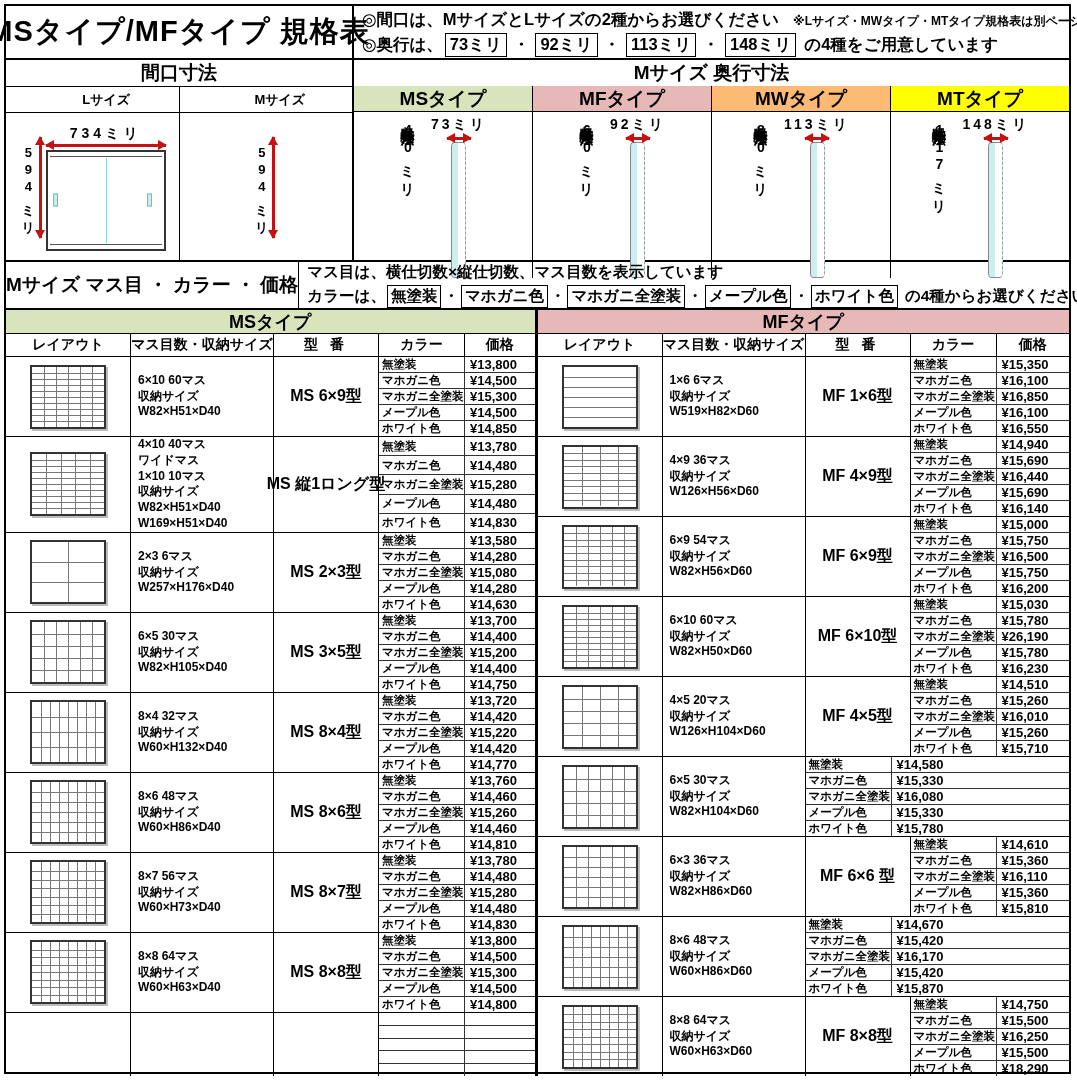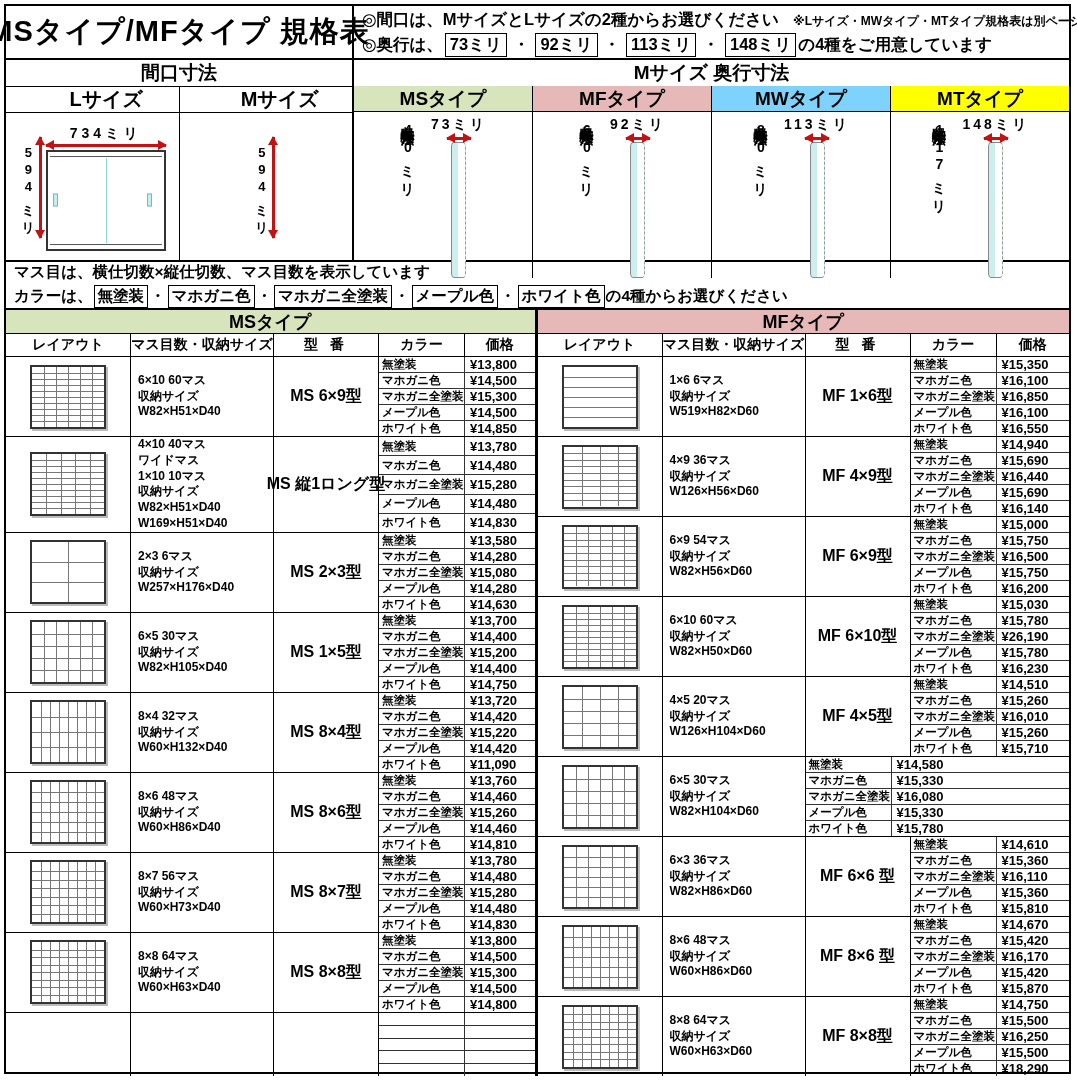--- a/index.html
+++ b/index.html
@@ -9,32 +9,32 @@
   
   .top-header { display:flex; border-bottom:2px solid #000; height:54px; }
   .title-box { width:348px; border-right:2px solid #000; display:flex; align-items:center; justify-content:center;
                font-size:29px; font-weight:900; letter-spacing:1px; white-space:nowrap; }
   .hdr-notes { flex:1; padding:3px 6px 2px 8px; display:flex; flex-direction:column; justify-content:center; }
   .note-l1 { font-size:16.5px; font-weight:800; white-space:nowrap; }
   .note-l1 .sub { font-size:12px; font-weight:800; margin-left:14px; }
   .note-l2 { font-size:16.5px; font-weight:800; margin-top:2px; display:flex; align-items:center; white-space:nowrap; }
   .opt-box { border:1.5px solid #000; padding:0 4px; margin:0 2px; font-weight:800; }
   .opt-sep { margin:0 4px; }
-  .suffix { }
+  .suffix { margin-left:6px; }
 
   
   .sec2 { display:flex; height:202px; border-bottom:2px solid #000; }
   .sec2-left { width:348px; border-right:2px solid #000; display:flex; flex-direction:column; }
   .sec2-right { flex:1; display:flex; flex-direction:column; }
   .sec-head { height:27px; display:flex; align-items:center; justify-content:center;
               font-size:19px; font-weight:900; border-bottom:1px solid #000; }
   .ws-cols { flex:1; display:flex; }
   .ws-col { flex:1; display:flex; flex-direction:column; border-right:1px solid #000; }
   .ws-col:last-child { border-right:none;justify-content:space-between; }
-  .ws-head { height:26px; display:flex; align-items:center; justify-content:center; font-size:20px; font-weight:900; border-bottom:1px solid #000;padding-left:28px; }
+  .ws-head { height:26px; display:flex; align-items:center; justify-content:center; font-size:13px; font-weight:900; border-bottom:1px solid #000;padding-left:28px; }
   .ws-body { flex:1; display:flex; align-items:center; justify-content:center; padding-top:2px; }
   .ws-leftlab { display:flex; align-items:center; margin-right:4px; }
   .ws-hlabel { writing-mode:vertical-rl; text-orientation:upright; font-size:13px; font-weight:700; letter-spacing:2px; margin-right:2px; }
   .ws-right { display:flex; flex-direction:column; align-items:center; }
   .ws-wlabel { font-size:14px; font-weight:700; letter-spacing:4px; margin-bottom:1px; }
 
   .h-arrow { position:relative; height:3px; background:#c41111; }
   .h-arrow::before { content:""; position:absolute; left:-1px; top:-4px; border:5.5px solid transparent; border-left:none; border-right:9px solid #c41111; }
   .h-arrow::after  { content:""; position:absolute; right:-1px; top:-4px; border:5.5px solid transparent; border-right:none; border-left:9px solid #c41111; }
   .v-arrow { position:relative; width:3px; background:#c41111; }
@@ -184,21 +184,21 @@
       <div class="dt-inner">収納奥行寸法60ミリ</div>
       <div class="dt-diagram">
         <div class="dt-depthlab">92ミリ</div>
         <div class="h-arrow dt-arrow"></div>
         <div class="depth-bar"></div>
       </div>
     </div>
   </div>
 
   <div class="dt-col">
-    <div class="dt-head" style="background: #7dd3fc;">MWタイプ</div>
+    <div class="dt-head" style="background: #fdba74;">MWタイプ</div>
     <div class="dt-body">
       <div class="dt-inner">収納奥行寸法80ミリ</div>
       <div class="dt-diagram">
         <div class="dt-depthlab">113ミリ</div>
         <div class="h-arrow dt-arrow"></div>
         <div class="depth-bar"></div>
       </div>
     </div>
   </div>
 
@@ -211,20 +211,21 @@
         <div class="h-arrow dt-arrow"></div>
         <div class="depth-bar"></div>
       </div>
     </div>
   </div>
 </div>
     </div>
   </div>
 
   <div class="sec3">
+    <div class="sec3-title">Mサイズ マス目 ・ カラー ・ 価格</div>
     <div class="sec3-notes">
       <div class="sec3-n1">マス目は、横仕切数×縦仕切数、マス目数を表示しています</div>
       <div class="sec3-n2">
         <span>カラーは、</span>
         <span id="color-boxes" style="display:flex;align-items:center;">
             <span class="opt-box">無塗装</span>
             <span class="opt-sep">・</span>
             <span class="opt-box">マホガニ色</span>
             <span class="opt-sep">・</span>
             <span class="opt-box">マホガニ全塗装</span>
@@ -506,21 +507,21 @@
                 <div></div>
                 <div></div>
                 <div></div>
               </div>
     </div>
     <div class="cell-spec">
               <div>6×5 30マス</div>
               <div>収納サイズ</div>
               <div>W82×H105×D40</div>
             </div>
-    <div class="cell-model">MS 1×5型</div>
+    <div class="cell-model">MS 3×5型</div>
     <div class="cell-prices">
               <div class="subrow">
                 <div class="color-cell">無塗装</div>
                 <div class="price-cell">¥13,700</div>
               </div>
               <div class="subrow">
                 <div class="color-cell">マホガニ色</div>
                 <div class="price-cell">¥14,400</div>
               </div>
               <div class="subrow">
@@ -593,21 +594,21 @@
               <div class="subrow">
                 <div class="color-cell">マホガニ全塗装</div>
                 <div class="price-cell">¥15,220</div>
               </div>
               <div class="subrow">
                 <div class="color-cell">メープル色</div>
                 <div class="price-cell">¥14,420</div>
               </div>
               <div class="subrow">
                 <div class="color-cell">ホワイト色</div>
-                <div class="price-cell">¥11,090</div>
+                <div class="price-cell">¥14,770</div>
               </div>
             </div>
   </div>
 
   <div class="prod-row">
     <div class="cell-layout">
       <div class="layout-thumb" style="grid-template-columns: repeat(8, 1fr); grid-template-rows: repeat(6, 1fr);">
                 <div style="border-left: none; border-top: none;"></div>
                 <div style="border-top: none;"></div>
                 <div style="border-top: none;"></div>
@@ -1457,21 +1458,20 @@
                 <div></div>
                 <div></div>
                 <div></div>
               </div>
     </div>
     <div class="cell-spec">
               <div>8×6 48マス</div>
               <div>収納サイズ</div>
               <div>W60×H86×D60</div>
             </div>
-    <div class="cell-model">MF 8×6 型</div>
     <div class="cell-prices">
               <div class="subrow">
                 <div class="color-cell">無塗装</div>
                 <div class="price-cell">¥14,670</div>
               </div>
               <div class="subrow">
                 <div class="color-cell">マホガニ色</div>
                 <div class="price-cell">¥15,420</div>
               </div>
               <div class="subrow">

